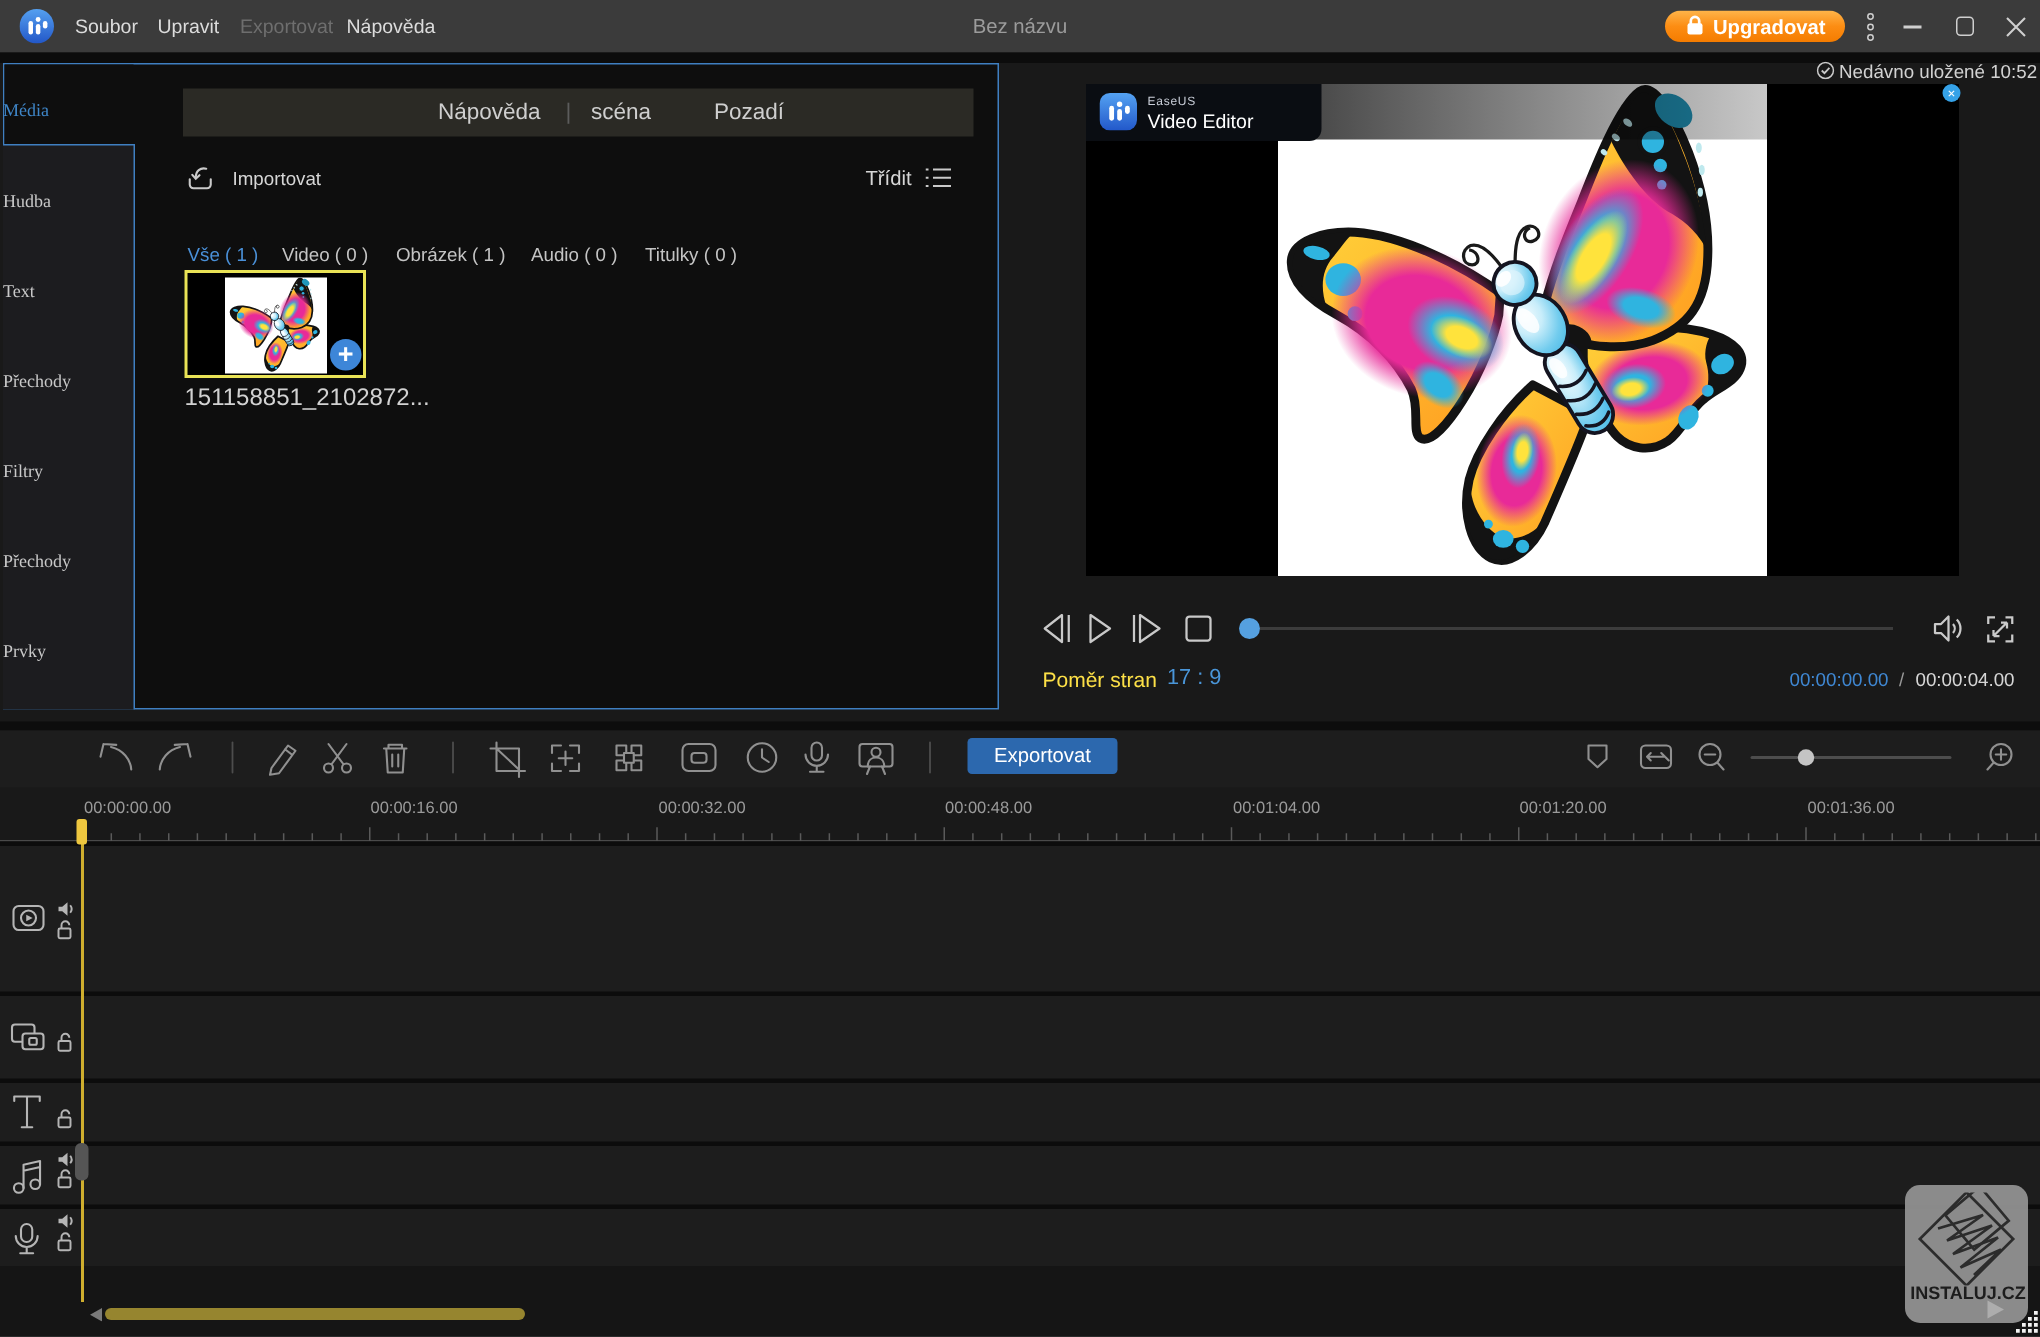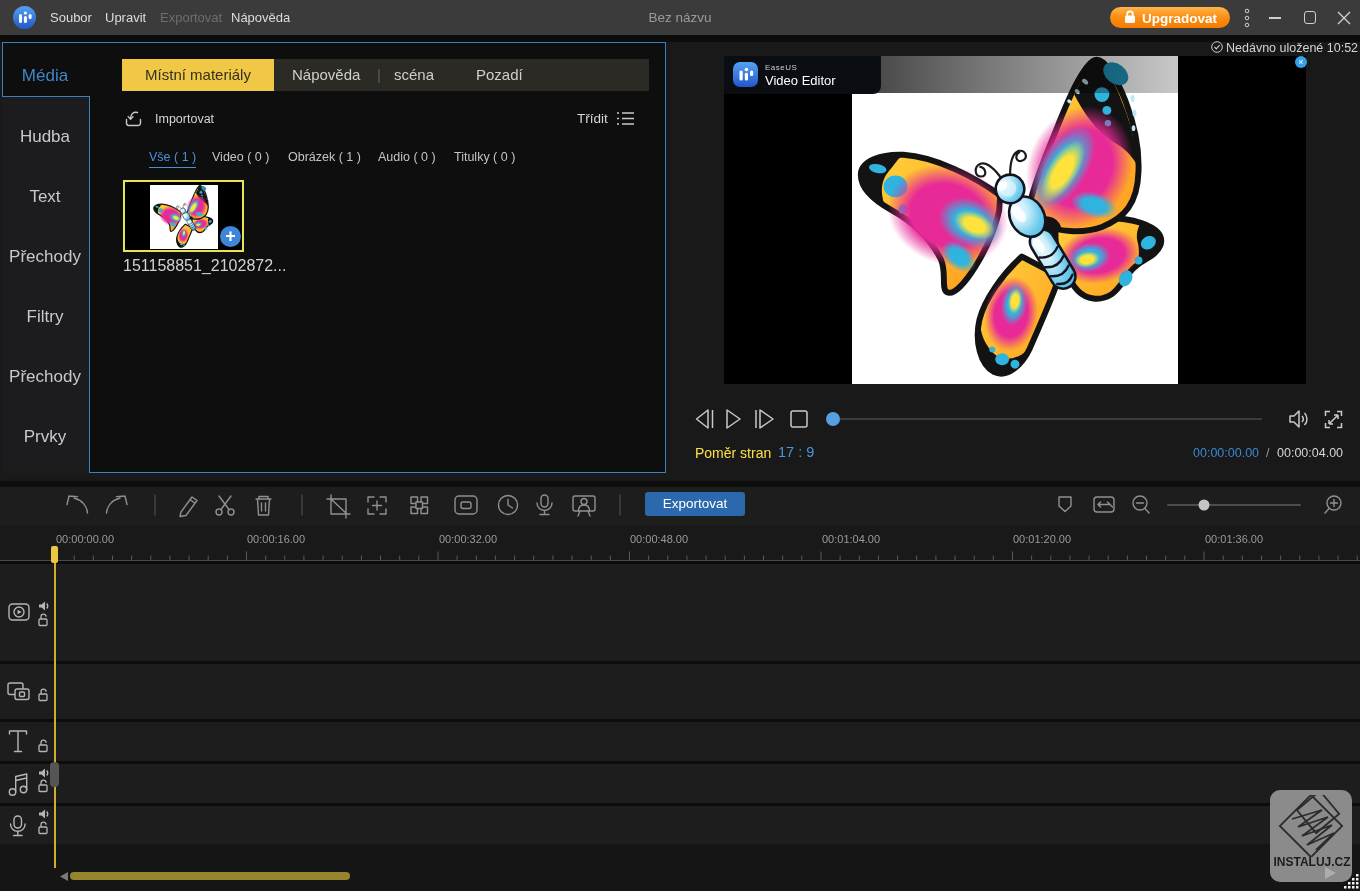--- a/index.html
+++ b/index.html
@@ -14,33 +14,33 @@
   font-size:13px; color:#dcdcdc; }
 #apptitle { position:absolute; top:0; left:0; width:1360px; text-align:center;
   height:35px; line-height:35px; font-size:13.5px; color:#9b9b9b; }
 #underbar { left:0; top:35px; width:1360px; height:7px; background:#0c0c0c; }
 
 
 #mediapanel { left:2px; top:42px; width:664px; height:431px;
   border:1px solid #3f7fc1; background:#0e0e0e; }
 #sidebar-inactive { left:2px; top:96px; width:88px; height:377px;
   background:#1c1c1f; border-top:1px solid #3f7fc1; border-right:1px solid #3f7fc1; }
-.sideitem { position:absolute; left:2px; width:86px; text-align:center;
-  font-size:17px; color:#c9c9c9; }
+.sideitem { position:absolute; left:2px; width:86px; text-align:left;
+  font-size:12px; color:#c9c9c9;font-family:Liberation Serif, serif; }
 #tabbar { left:122px; top:59px; width:527px; height:32px; background:#2b2a25; }
 #tab-active { left:122px; top:59px; width:152px; height:32px; background:#f0c845;
   color:#33301c; font-size:15px; text-align:center; line-height:32px; }
 .tab { position:absolute; top:59px; height:32px; line-height:32px;
   font-size:15px; color:#cfcfcf; }
 
 
 .gtxt { position:absolute; font-size:12.5px; color:#d6d6d6; }
 
 
-.ftab { position:absolute; top:150px; font-size:12.5px; color:#c4c4c4;margin-left:24px; }
+.ftab { position:absolute; top:163px; font-size:12.5px; color:#c4c4c4; }
 
 
 #thumb { left:123px; top:180px; width:121px; height:72px; background:#000;
   border:2px solid #e9e356; }
 #thumbwhite { left:150px; top:185px; width:68px; height:64px; background:#fff; }
 #plusbtn { left:220px; top:226px; width:21px; height:21px; border-radius:50%;
   background:#3d86d8; color:#fff; font-size:18px; font-weight:bold;
   text-align:center; line-height:20px; }
 
 
@@ -136,21 +136,20 @@
   <div class="sideitem" style="top:66px;color:#3f86c8">Média</div>
   <div id="sidebar-inactive" class="abs"></div>
   <div class="sideitem" style="top:127px">Hudba</div>
   <div class="sideitem" style="top:187px">Text</div>
   <div class="sideitem" style="top:247px">Přechody</div>
   <div class="sideitem" style="top:307px">Filtry</div>
   <div class="sideitem" style="top:367px">Přechody</div>
   <div class="sideitem" style="top:427px">Prvky</div>
 
   <div id="tabbar" class="abs"></div>
-  <div id="tab-active" class="abs">Místní materiály</div>
   <div class="tab" style="left:292px">Nápověda</div>
   <div class="tab" style="left:377px;color:#5c5c5c">|</div>
   <div class="tab" style="left:394px">scéna</div>
   <div class="tab" style="left:476px">Pozadí</div>
 
   
   <svg class="abs" style="left:125px;top:110px" width="18" height="18" viewBox="0 0 18 18">
     <g fill="none" stroke="#c9c9c9" stroke-width="1.4" stroke-linecap="round">
       <path d="M1.5 9.5 v3.5 a2.5 2.5 0 0 0 2.5 2.5 h9 a2.5 2.5 0 0 0 2.5 -2.5 V9.5"></path>
       <path d="M12.5 2.5 C8.5 1.5 5.5 4 5.5 8.5"></path>

